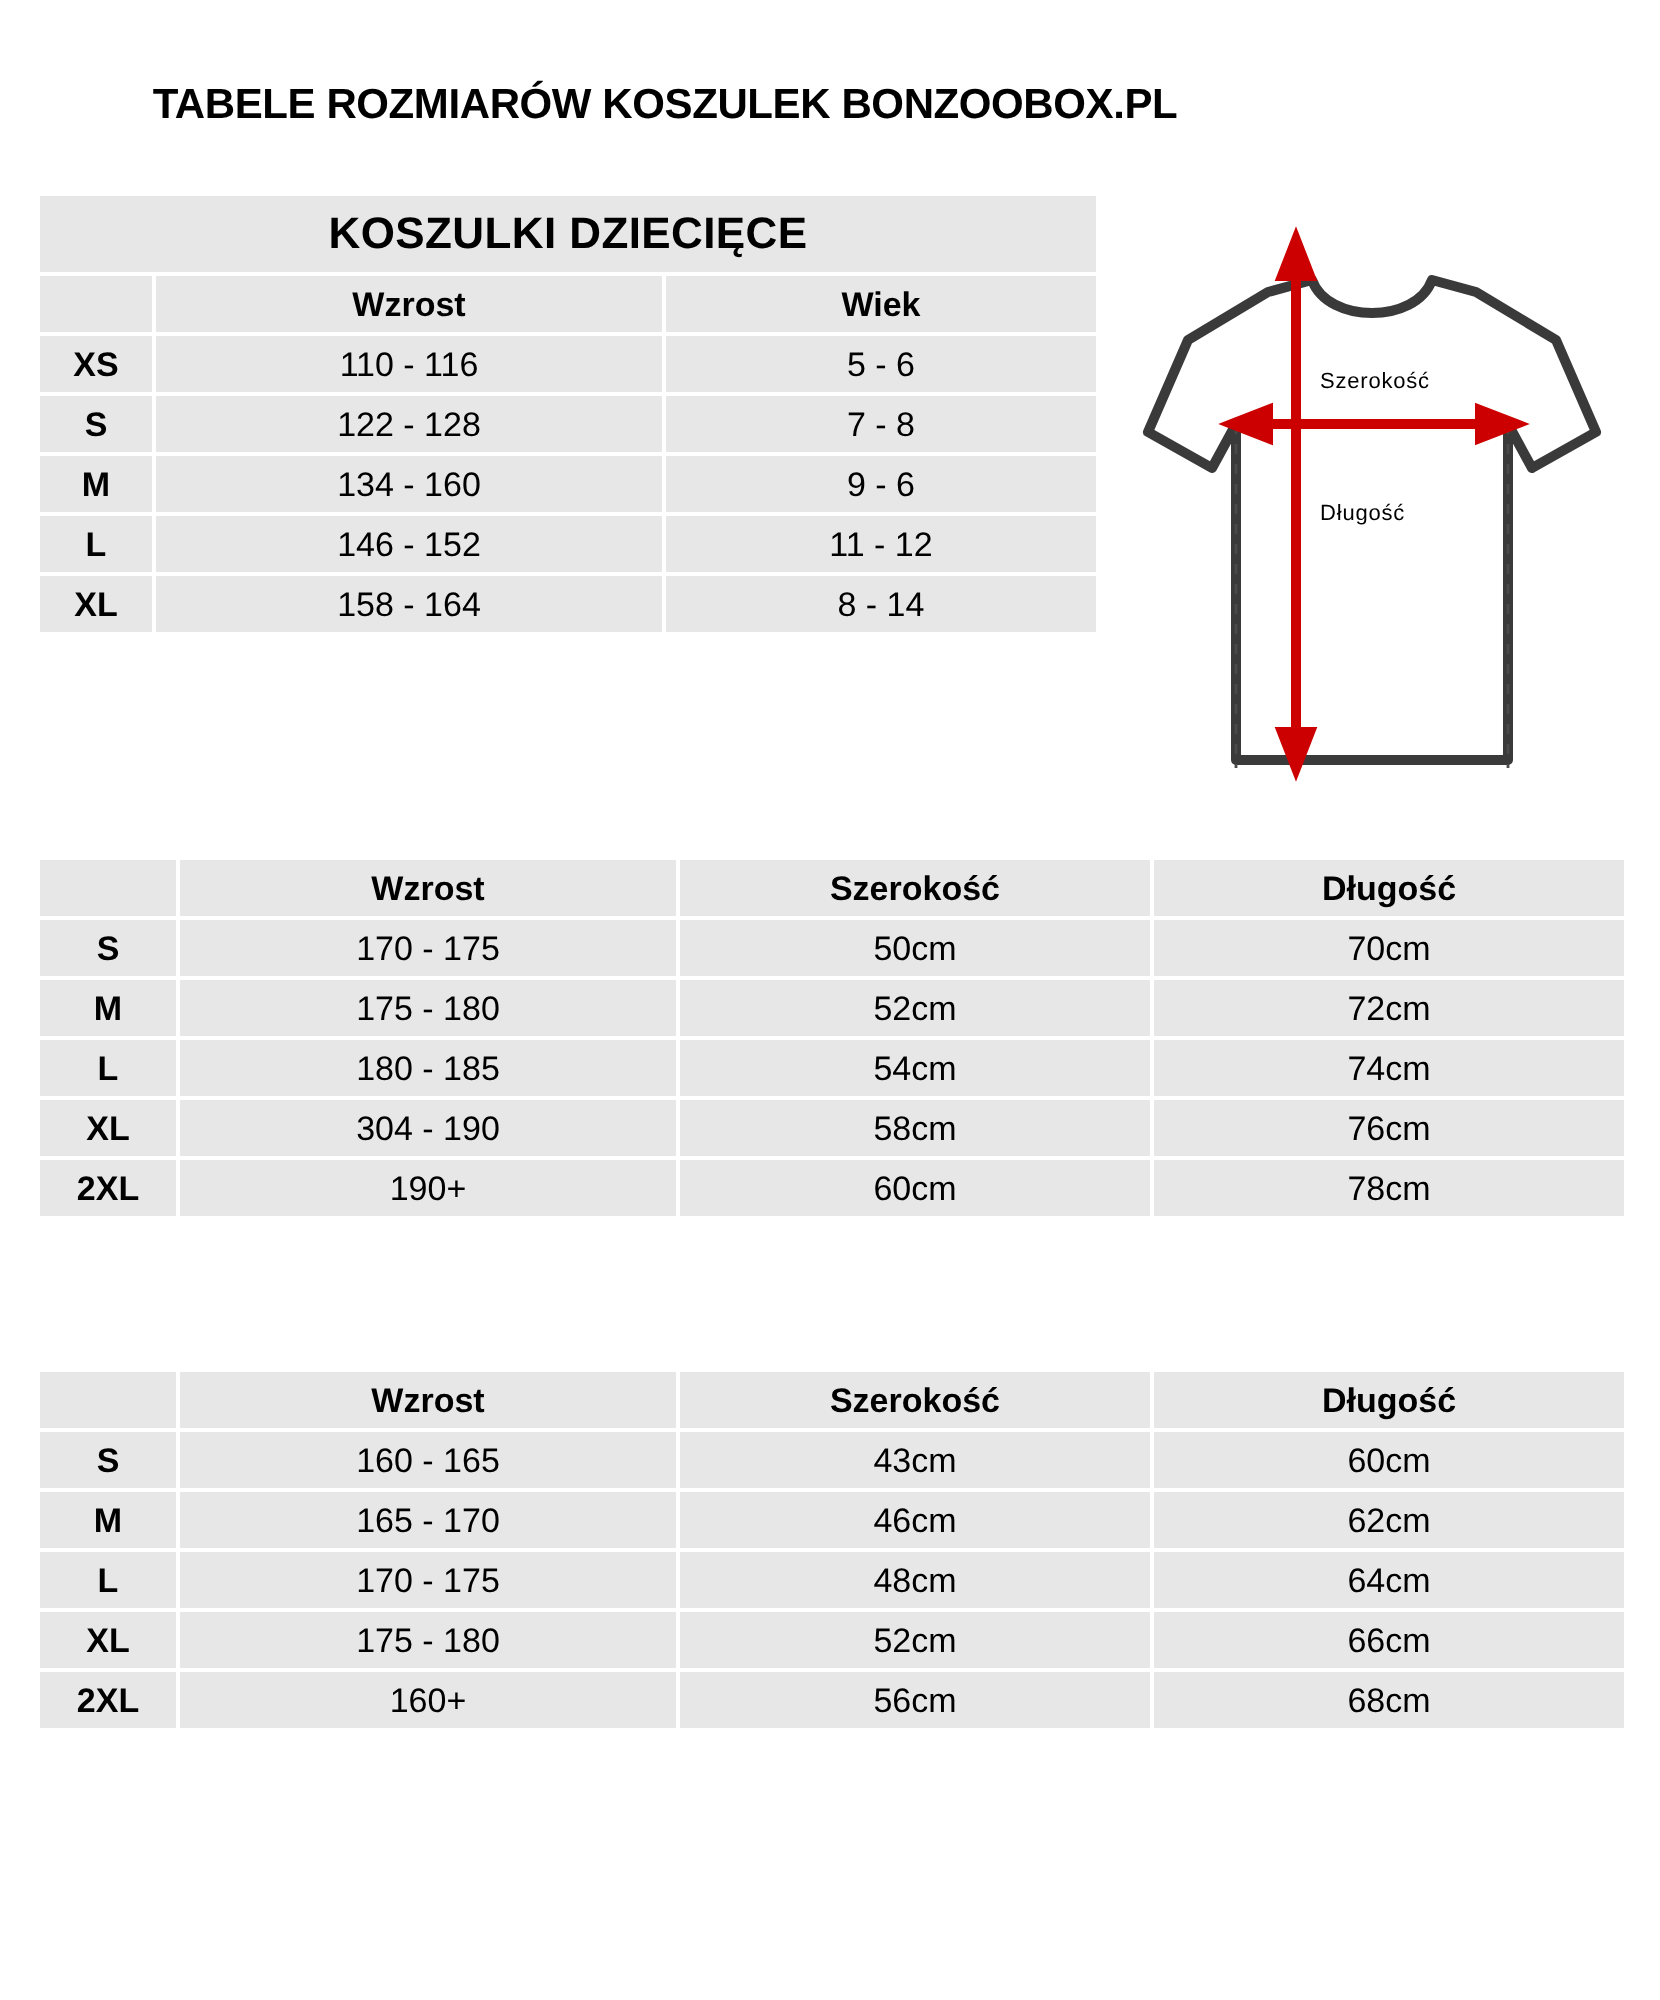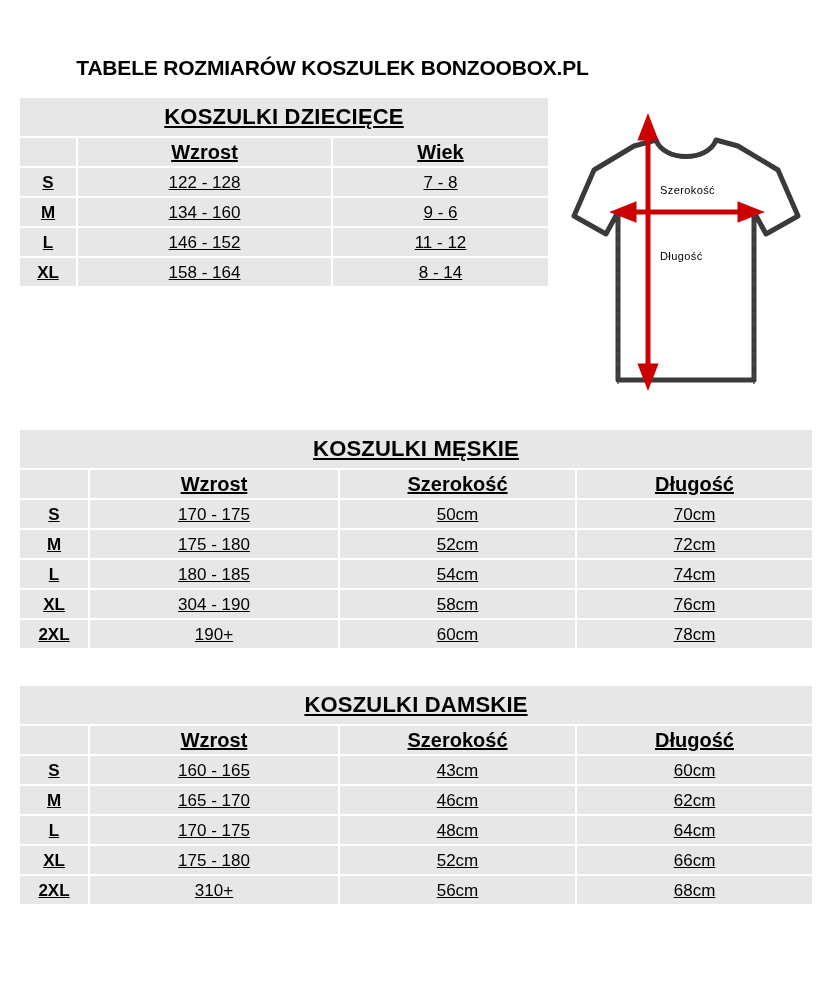--- a/index.html
+++ b/index.html
@@ -12,60 +12,59 @@
     width: 830px;
     height: 1000px;
     font-family: "Liberation Sans", sans-serif;
     color: #000000;
     position: relative;
     overflow: hidden;
   }
   .page {
     width: 665px;
     height: 1000px;
-    padding: 15px;
+    padding: 0;
     position: relative;
   }
 
   .main-title {
     text-align: center;
     font-size: 21px;
     font-weight: bold;
     letter-spacing: -0.2px;
     margin: 0;
     padding: 42px 0 0 0;
     line-height: 1;
   }
 
   
   table {
     border-collapse: collapse;
     table-layout: fixed;
-    text-decoration: underline;
   }
   table td, table th {
     border: 2px solid #ffffff;
     text-align: center;
     vertical-align: middle;
     font-size: 17px;
     background: #e7e7e7;
     font-weight: normal;
     padding: 0;
     height: 30px;
     line-height: 1;
   }
   .tbl-title td {
     font-size: 22px;
     font-weight: bold;
     height: 40px;
     letter-spacing: 0.2px;
   }
   .tbl-head td {
     font-weight: bold;
-    font-size: 20px;
+    font-size: 17px;
     height: 30px;
     margin-top: 40px;
   }
   .size-cell {
     font-weight: bold;
   }
   .blank-cell {
     background: #e7e7e7;
   }
 
@@ -146,20 +145,25 @@
     <tbody>
       <tr class="tbl-title">
         <td colspan="3">KOSZULKI DZIECIĘCE</td>
       </tr>
       <tr class="tbl-head">
         <td class="blank-cell"></td>
         <td>Wzrost</td>
         <td>Wiek</td>
       </tr>
       <tr>
+        <td class="size-cell">XS</td>
+        <td>110 - 116</td>
+        <td>5 - 6</td>
+      </tr>
+      <tr>
         <td class="size-cell">S</td>
         <td>122 - 128</td>
         <td>7 - 8</td>
       </tr>
       <tr>
         <td class="size-cell">M</td>
         <td>134 - 160</td>
         <td>9 - 6</td>
       </tr>
       <tr>
@@ -206,23 +210,20 @@
   </div>
 
   <table id="men-table">
     <colgroup>
       <col class="c-size">
         <col class="c-a">
         <col class="c-b">
         <col class="c-c">
     </colgroup>
     <tbody>
-      <tr class="tbl-title">
-        <td colspan="4">KOSZULKI MĘSKIE</td>
-      </tr>
       <tr class="tbl-head">
         <td class="blank-cell"></td>
         <td>Wzrost</td>
         <td>Szerokość</td>
         <td>Długość</td>
       </tr>
       <tr>
         <td class="size-cell">S</td>
         <td>170 - 175</td>
         <td>50cm</td>
@@ -256,23 +257,20 @@
   </table>
 
   <table id="women-table">
     <colgroup>
       <col class="c-size">
         <col class="c-a">
         <col class="c-b">
         <col class="c-c">
     </colgroup>
     <tbody>
-      <tr class="tbl-title">
-        <td colspan="4">KOSZULKI DAMSKIE</td>
-      </tr>
       <tr class="tbl-head">
         <td class="blank-cell"></td>
         <td>Wzrost</td>
         <td>Szerokość</td>
         <td>Długość</td>
       </tr>
       <tr>
         <td class="size-cell">S</td>
         <td>160 - 165</td>
         <td>43cm</td>
@@ -291,21 +289,21 @@
         <td>64cm</td>
       </tr>
       <tr>
         <td class="size-cell">XL</td>
         <td>175 - 180</td>
         <td>52cm</td>
         <td>66cm</td>
       </tr>
       <tr>
         <td class="size-cell">2XL</td>
-        <td>310+</td>
+        <td>160+</td>
         <td>56cm</td>
         <td>68cm</td>
       </tr>
     </tbody>
   </table>
 
 
 </div>
 
 </body></html>

